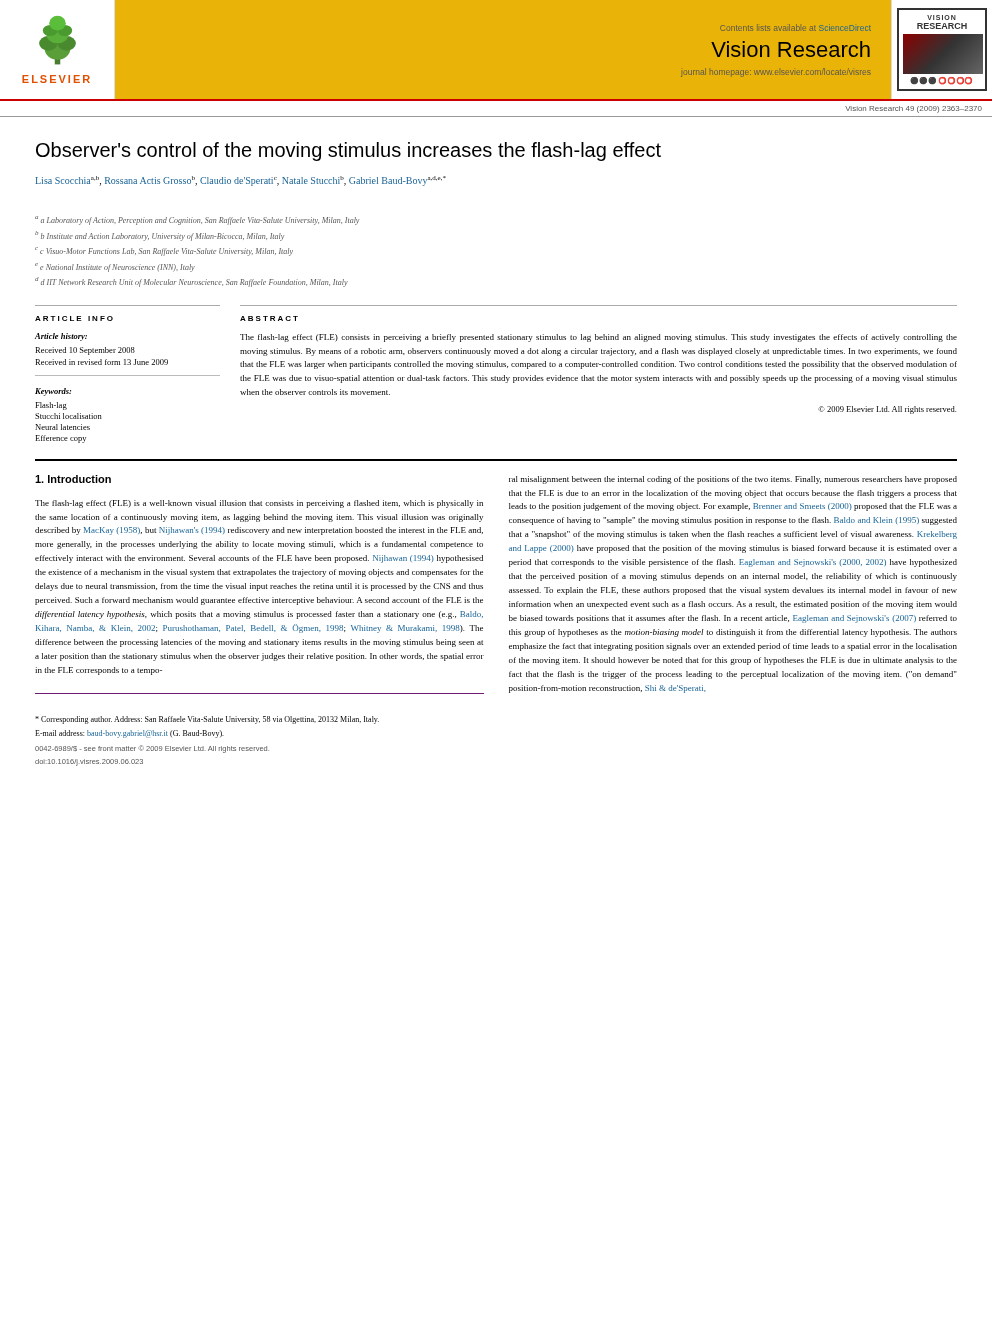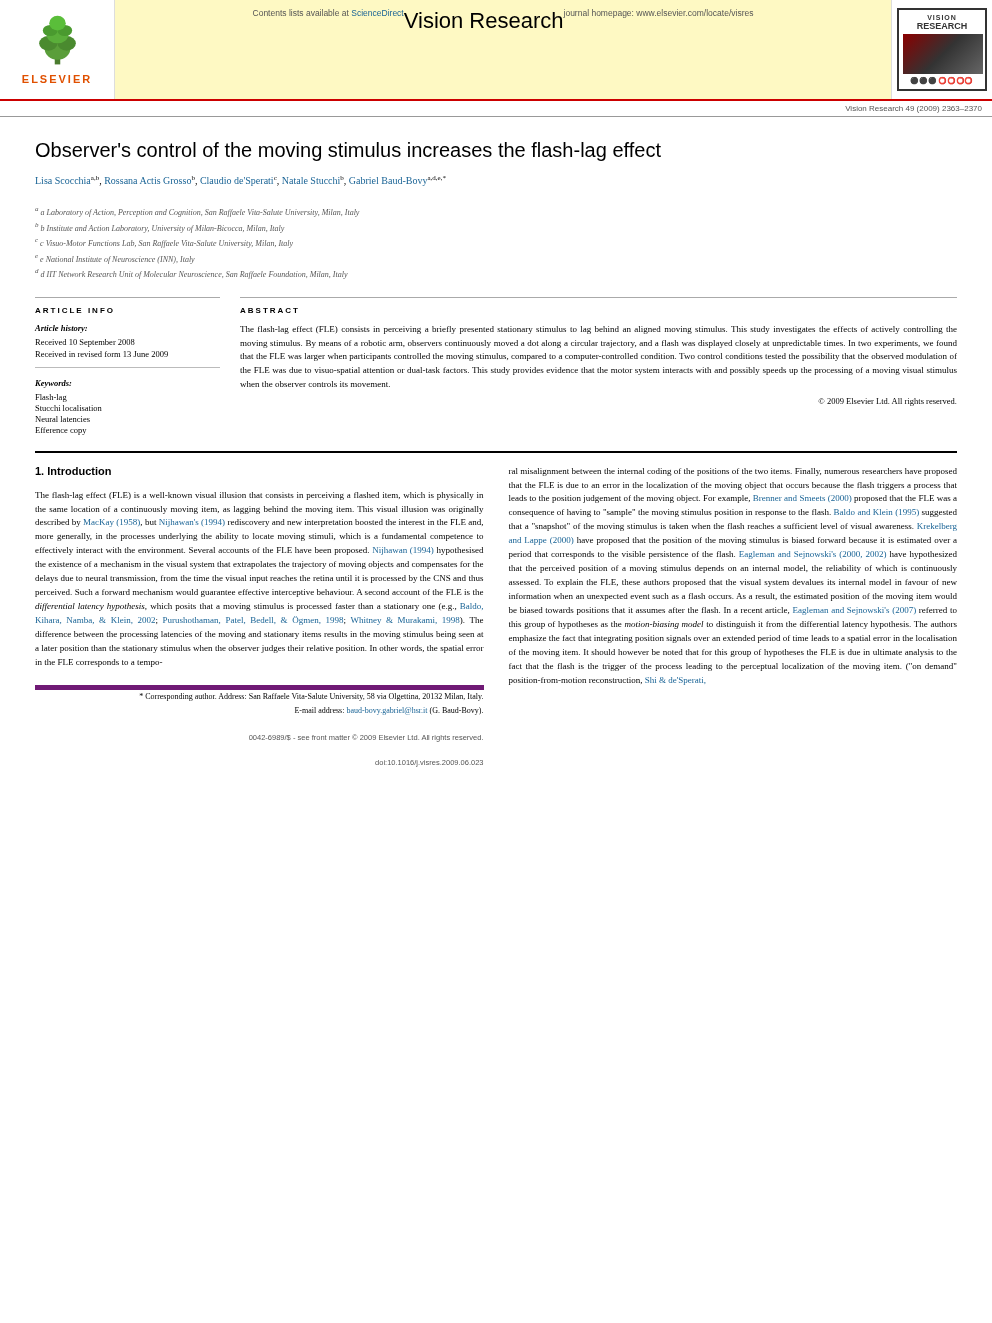--- a/index.html
+++ b/index.html
@@ -42,25 +42,25 @@
       font-weight: bold;
       color: #e05000;
       font-family: Arial, sans-serif;
       letter-spacing: 2px;
       margin-top: 4px;
     }
 
     .journal-title-area {
       flex: 1;
       display: flex;
-      flex-direction: row;
-      align-items: flex-start;
+      flex-direction: column;
+      align-items: flex-end;
       justify-content: center;
       padding: 8px 20px;
-      background: #fef9c3;
+      background: #eab308;
     }
 
     .contents-line {
       font-size: 8.5px;
       color: #555;
       font-family: Arial, sans-serif;
       margin-bottom: 4px;
     }
 
     .science-direct-link {
@@ -142,21 +142,21 @@
       color: #000;
       font-family: Arial, sans-serif;
       margin-bottom: 10px;
       line-height: 1.3;
     }
 
     
     .authors-line {
       font-size: 10px;
       color: #000;
-      margin-bottom: 16px;
+      margin-bottom: 24px;
       line-height: 1.5;
       font-family: Liberation Serif, serif;
     }
 
     .author-link {
       color: #1a6496;
       text-decoration: none;
     }
 
     .sup {
@@ -288,37 +288,36 @@
       margin-bottom: 6px;
     }
 
     .inline-link {
       color: #1a6496;
       text-decoration: none;
     }
 
     
     .footer-notes {
-      border-top: 5px solid #701a75;
+      border-top: 1px solid #701a75;
       margin-top: 15px;
-      padding-top: 1px;
-      text-align: right;
+      padding-top: 20px;
     }
 
     .footer-note-text {
       font-size: 8px;
       color: #000;
       line-height: 1.5;
       margin-bottom: 2px;
     }
 
     .footer-bottom-line {
       font-size: 7.5px;
       color: #555;
-      margin-top: 16px;
+      margin-top: 4px;
       font-family: Arial, sans-serif;
     }
 
     
     .elsevier-tree {
       width: 55px;
       height: 55px;
     }
   </style>
 </head>

